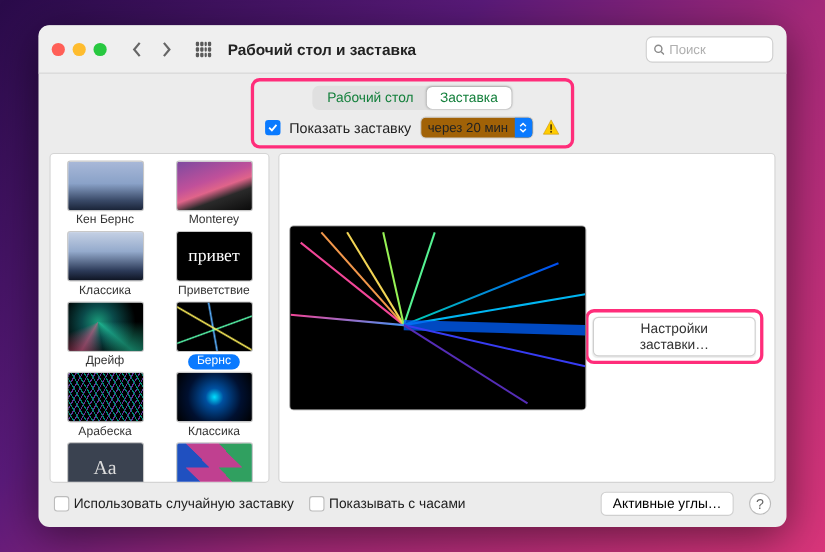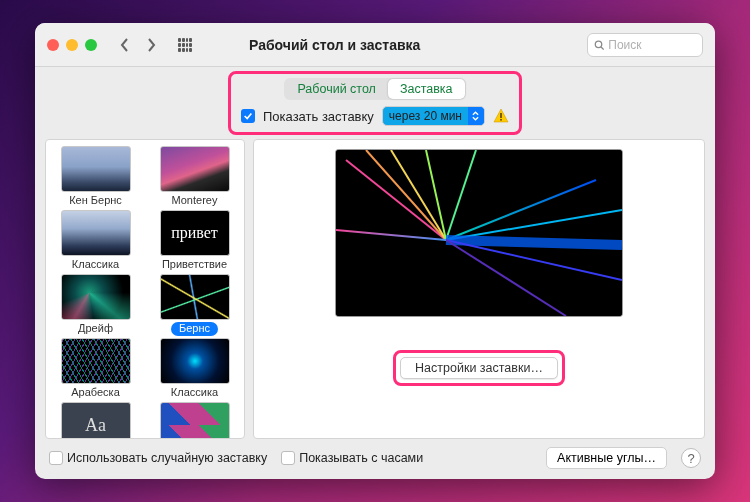--- a/index.html
+++ b/index.html
@@ -49,21 +49,21 @@
     width: 24px; height: 24px;
     display: flex; align-items: center; justify-content: center;
     color: #5a5a5a;
   }
   .dot-grid {
     width: 14px; height: 14px;
     display: grid; grid-template-columns: repeat(4,1fr); grid-template-rows: repeat(3,1fr);
     gap: 1px;
   }
   .dot-grid i { background:#5a5a5a; border-radius:1px; }
-  .title { font-weight: 700; font-size: 14px; flex-shrink: 0; margin-left: 42px; }
+  .title { font-weight: 700; font-size: 14px; flex-shrink: 0; }
   .spacer { flex: 1; }
   .search {
     display: flex; align-items: center;
     background: #fff;
     border: 1px solid #cfcfcf;
     border-radius: 6px;
     height: 24px;
     padding: 0 6px;
     width: 116px;
     gap: 4px;
@@ -94,21 +94,21 @@
     background:#fff; box-shadow: 0 0 2px rgba(0,0,0,0.25);
   }
   .row2 { display:flex; align-items:center; gap:8px; }
   .chk {
     width:14px; height:14px; border-radius:3px;
     background:#0a7aff; display:flex; align-items:center; justify-content:center;
     color:#fff;
   }
   .chk svg { width:10px; height:10px; }
   .dropdown {
-    display:flex; align-items:center; background:#0ea5e9;
+    display:flex; align-items:center; background:#a16207;
     border:1px solid #cfcfcf; border-radius:5px;
     height:20px; font-size:12px;
   }
   .dropdown span { padding: 0 6px; }
   .dd-arrows {
     width:16px; height:100%;
     background:#0a7aff; border-radius:0 4px 4px 0;
     display:flex; flex-direction:column; align-items:center; justify-content:center;
     color:#fff; gap:0;
   }
@@ -139,21 +139,21 @@
     border:1px solid #c8c8c8;
   }
   .thumb-label { font-size:11px; text-align:center; margin-top:2px; color:#333; min-height:14px; }
   .thumb-label.pill {
     background:#0a7aff; color:#fff; border-radius:8px; padding:0 8px;
   }
 
   .right {
     flex:1; background:#fff;
     border:1px solid #d4d4d4; border-radius:4px;
-    display:flex; flex-direction:column; align-items:center;
+    display:flex; align-items:center;
     padding: 10px;
   }
   .preview {
     width:286px; height:166px; background:#000; border-radius:3px;
     overflow:hidden; position:relative;
     box-shadow: 0 0 0 1px #999;
   }
   .opts-btn {
     margin-top: 34px;
     border:3px solid #ff2d7a; border-radius:8px; padding:4px;

